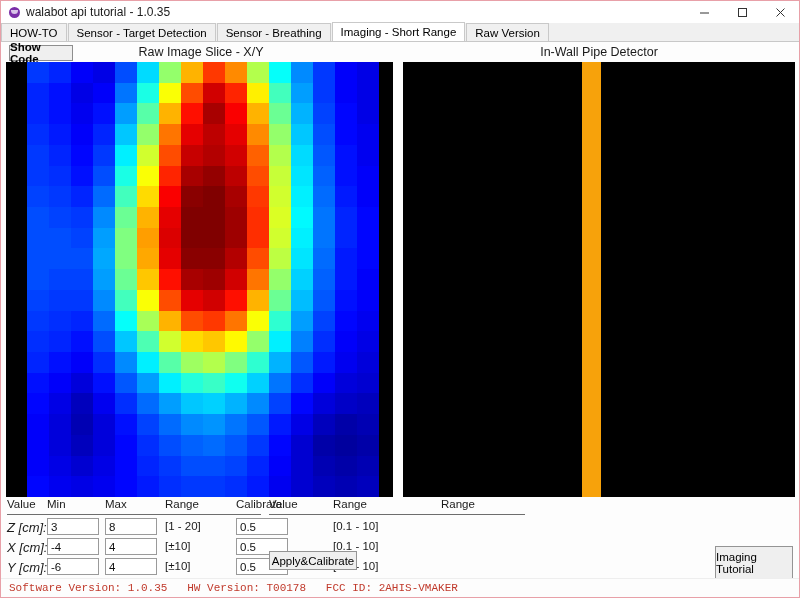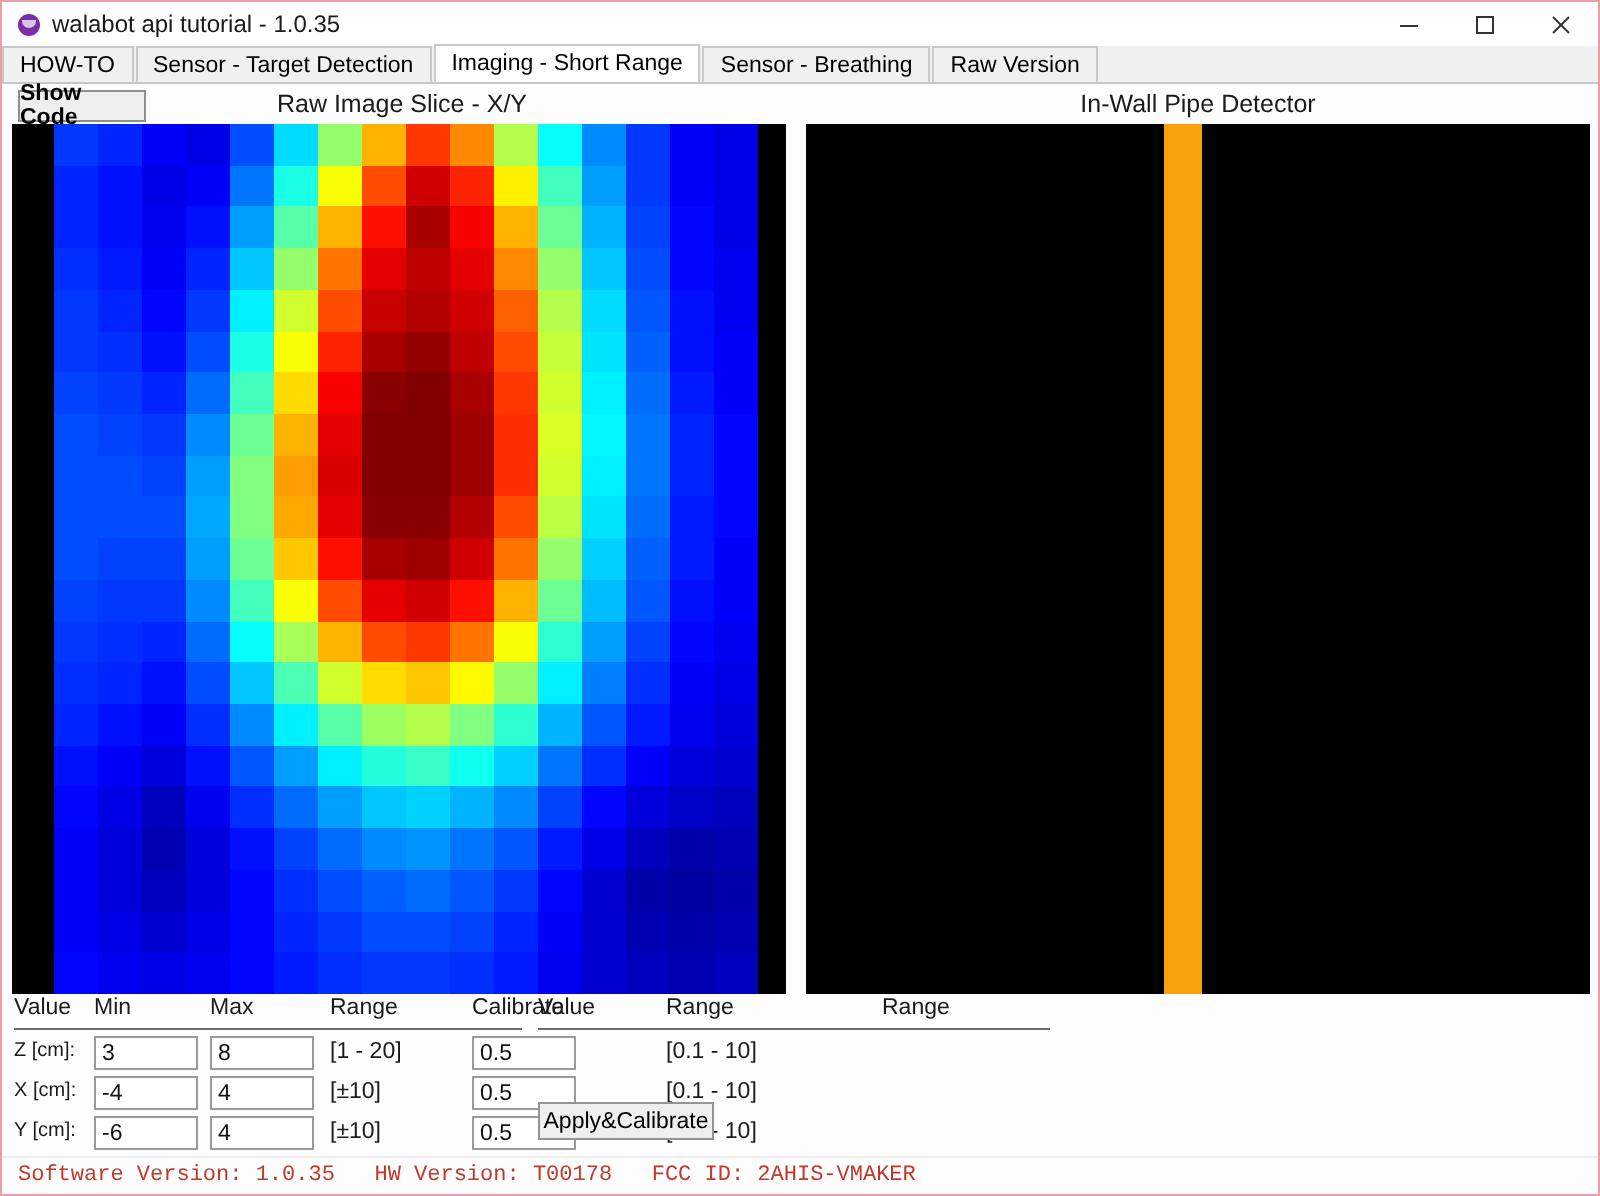--- a/index.html
+++ b/index.html
@@ -124,21 +124,21 @@
     position:absolute;top:0;height:17px;
     border-bottom:1px solid #6d6d6d;
   }
   #hdr-left{left:6px;width:254px;}
   #hdr-right{left:268px;width:256px;}
   .hdrrow span{
     position:absolute;top:1px;
     font-size:11.5px;color:#1a1a1a;white-space:nowrap;
   }
   .flabel{
-    position:absolute;top:2px;font-size:10px;color:#1a1a1a;white-space:nowrap;
+    position:absolute;top:2px;font-size:13px;color:#1a1a1a;white-space:nowrap;font-style:italic;
   }
   .fin{
     position:absolute;top:0;height:17px;
     border:1px solid #9a9a9a;background:#fff;
     box-sizing:border-box;
     font-family:"Liberation Sans", sans-serif;
     font-size:11.5px;color:#111;
     padding:0 3px;line-height:15px;
     outline:none;
   }
@@ -192,22 +192,22 @@
             <line x1="1.5" y1="1.5" x2="9.5" y2="9.5" stroke="#333" stroke-width="1"></line>
             <line x1="9.5" y1="1.5" x2="1.5" y2="9.5" stroke="#333" stroke-width="1"></line>
           </svg>
       </div>
     </div>
   </div>
 
   <div class="tabstrip" id="tabstrip">
       <div class="tab">HOW-TO</div>
       <div class="tab">Sensor - Target Detection</div>
+      <div class="tab">Sensor - Breathing</div>
       <div class="tab active">Imaging - Short Range</div>
-      <div class="tab">Sensor - Breathing</div>
       <div class="tab">Raw Version</div>
     </div>
 
   <div class="content">
     <div class="showcode">Show Code</div>
 
     <div class="panel-title" id="title-right">In-Wall Pipe Detector</div>
     <div class="panel-title" id="title-left">Raw Image Slice - X/Y</div>
 
     <div class="plot" id="plot-left">
@@ -591,18 +591,19 @@
       </div>
 
     <div id="throw">
       
       
       
     </div>
   </div>
 
   <div class="btn" id="applybtn">Apply&amp;Calibrate</div>
+  <div class="btn" id="tutbtn">Imaging Tutorial</div>
 
   <div class="statusbar">
     <span>Software Version: 1.0.35   HW Version: T00178   FCC ID: 2AHIS-VMAKER</span>
   </div>
 
 </div>
 
 </body></html>

